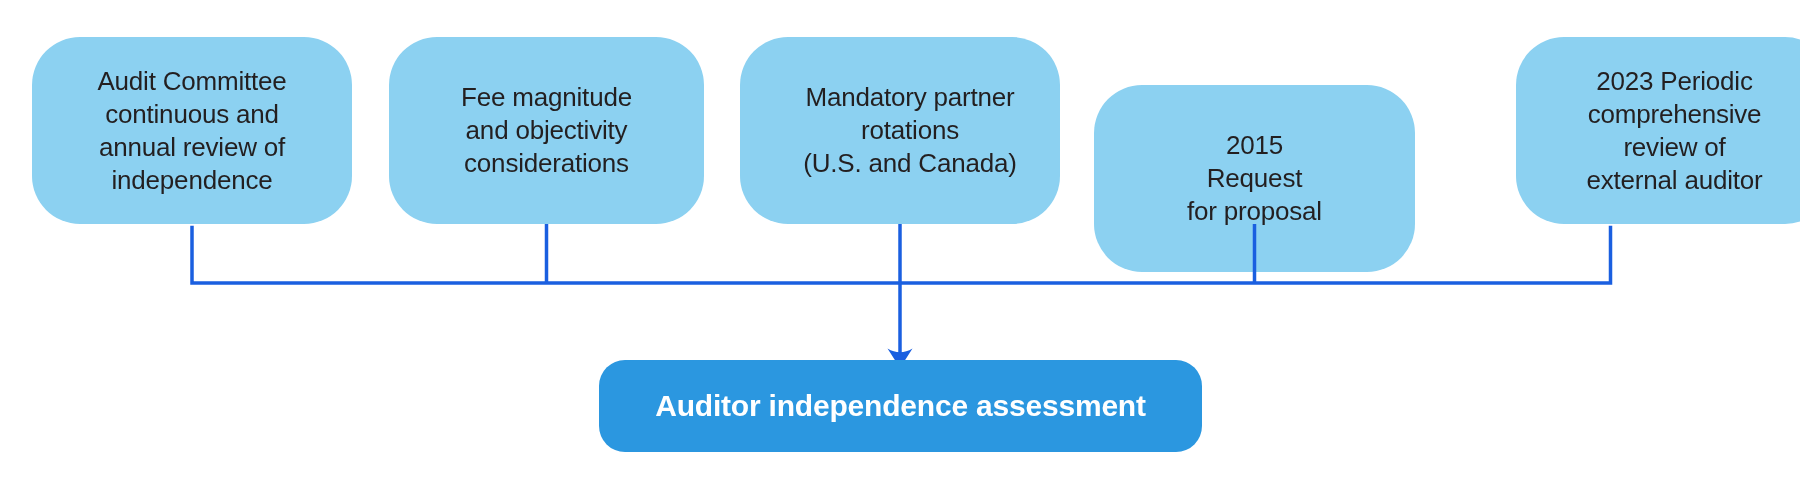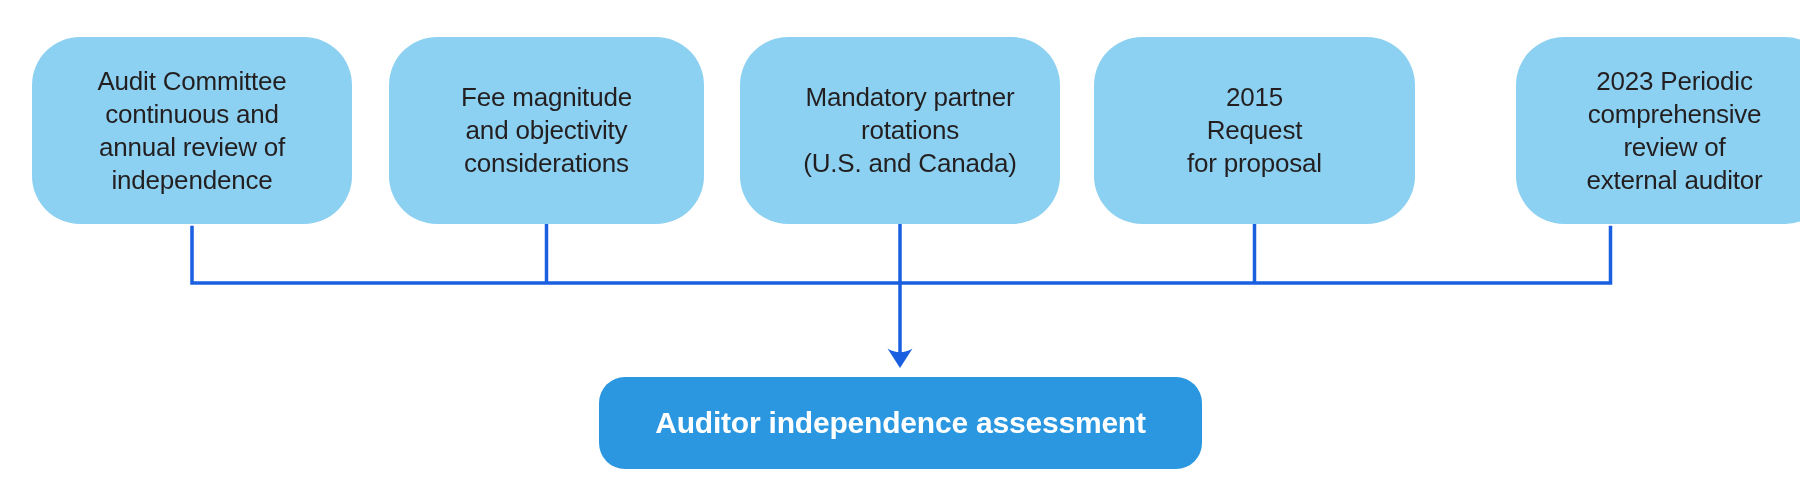--- a/index.html
+++ b/index.html
@@ -29,36 +29,36 @@
   .input-box .label{
     white-space:pre-line;
     color:var(--input-text);
     font-size:26px;
     line-height:33px;
     letter-spacing:-0.2px;
   }
   .box1{left:32px;width:320px;}
   .box2{left:389px;width:315px;}
   .box3{left:740px;width:320px;padding-left:20px;}
-  .box4{left:1094px;width:321px;}
+  .box4{left:1094px;width:321px;margin-top:48px;}
   .box5{left:1516px;width:317px;}
   .connector-svg{
     position:absolute;left:0;top:0;width:1800px;height:493px;
     pointer-events:none;
   }
   .connector-svg path.line{
     fill:none;
     stroke:var(--line);
     stroke-width:3.5px;
     stroke-linejoin:miter;
   }
   .connector-svg .head{fill:var(--line);}
   .result-box{
     position:absolute;
-    left:599px;top:377px;
+    left:599px;top:360px;
     width:603px;height:92px;
     background:var(--result-fill);
     border-radius:26px;
     display:flex;align-items:center;justify-content:center;
     text-align:right;
   }
   .result-box .label{
     color:var(--result-text);
     font-size:30px;
     font-weight:bold;

